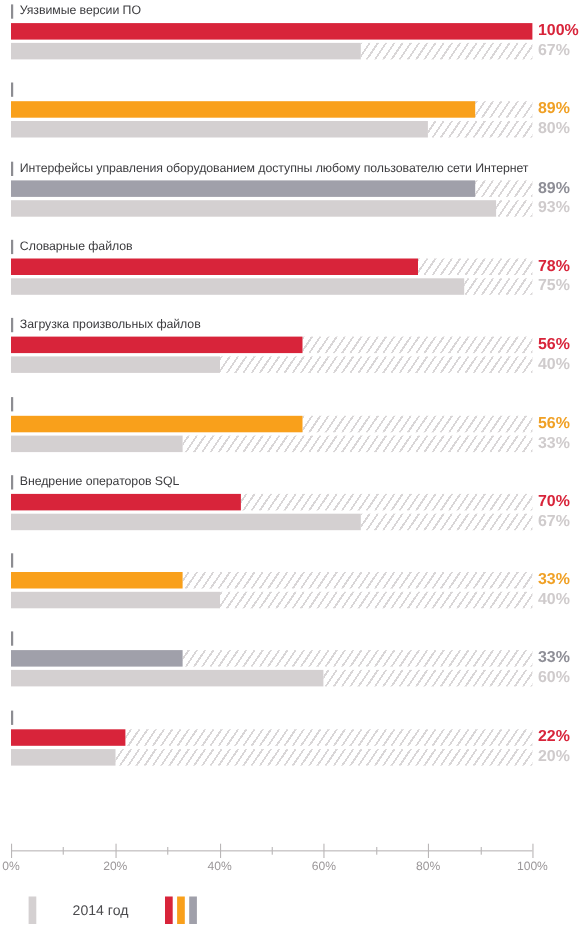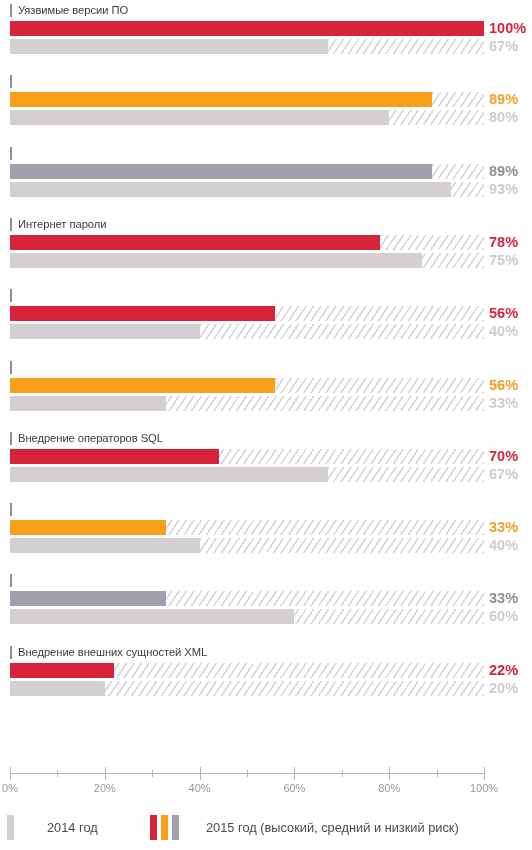--- a/index.html
+++ b/index.html
@@ -212,59 +212,61 @@
           <div class="bar-track">
             <div class="bar-hatch" style="width:94.79999999999995px"></div>
             <div class="bar-fill c-prev" style="width:379.20000000000005px"></div>
           </div>
         </div>
         <div class="bar-value r2014">80%</div>
       </div>
       <div class="item-group" style="top: 145.6px;">
         <div class="item-label-line">
           <span class="label-tick"></span>
+          <span class="item-label">Интерфейсы управления оборудованием доступны любому пользователю сети Интернет</span>
         </div>
         <div class="bar-row r2015">
           <div class="bar-track">
             <div class="bar-hatch" style="width:52.139999999999986px"></div>
             <div class="bar-fill c-low" style="width:421.86px"></div>
           </div>
         </div>
         <div class="bar-value r2015 v-low">89%</div>
         <div class="bar-row r2014">
           <div class="bar-track">
             <div class="bar-hatch" style="width:33.17999999999995px"></div>
             <div class="bar-fill c-prev" style="width:440.82000000000005px"></div>
           </div>
         </div>
         <div class="bar-value r2014">93%</div>
       </div>
       <div class="item-group" style="top: 216.9px;">
         <div class="item-label-line">
           <span class="label-tick"></span>
-          <span class="item-label">Интернет пароли</span>
+          <span class="item-label">Словарные файлов</span>
         </div>
         <div class="bar-row r2015">
           <div class="bar-track">
             <div class="bar-hatch" style="width:104.27999999999997px"></div>
             <div class="bar-fill c-high" style="width:369.72px"></div>
           </div>
         </div>
         <div class="bar-value r2015 v-high">78%</div>
         <div class="bar-row r2014">
           <div class="bar-track">
             <div class="bar-hatch" style="width:61.620000000000005px"></div>
             <div class="bar-fill c-prev" style="width:412.38px"></div>
           </div>
         </div>
         <div class="bar-value r2014">75%</div>
       </div>
       <div class="item-group" style="top: 288.2px;">
         <div class="item-label-line">
           <span class="label-tick"></span>
+          <span class="item-label">Загрузка произвольных файлов</span>
         </div>
         <div class="bar-row r2015">
           <div class="bar-track">
             <div class="bar-hatch" style="width:208.56px"></div>
             <div class="bar-fill c-high" style="width:265.44px"></div>
           </div>
         </div>
         <div class="bar-value r2015 v-high">56%</div>
         <div class="bar-row r2014">
           <div class="bar-track">
@@ -347,21 +349,20 @@
           <div class="bar-track">
             <div class="bar-hatch" style="width:189.60000000000002px"></div>
             <div class="bar-fill c-prev" style="width:284.4px"></div>
           </div>
         </div>
         <div class="bar-value r2014">60%</div>
       </div>
       <div class="item-group" style="top: 644.7px;">
         <div class="item-label-line">
           <span class="label-tick"></span>
-          <span class="item-label">Внедрение внешних сущностей XML</span>
         </div>
         <div class="bar-row r2015">
           <div class="bar-track">
             <div class="bar-hatch" style="width:369.72px"></div>
             <div class="bar-fill c-high" style="width:104.28px"></div>
           </div>
         </div>
         <div class="bar-value r2015 v-high">22%</div>
         <div class="bar-row r2014">
           <div class="bar-track">
@@ -390,28 +391,27 @@
         <div class="axis-tick minor" style="left: 341.8px;"></div>
         <div class="axis-tick major" style="left: 389.2px;"></div>
         <div class="axis-tick-label" style="left: 389.2px;">80%</div>
         <div class="axis-tick minor" style="left: 436.6px;"></div>
         <div class="axis-tick major" style="left: 484px;"></div>
         <div class="axis-tick-label" style="left: 484px;">100%</div>
       </div>
   </div>
 
   <div id="legend">
-    <div class="legend-entry" style="left:7px">
+    <div class="legend-entry" style="left:26px">
       <span class="legend-swatches">
         <span class="legend-swatch sw-prev"></span>
       </span>
       <span class="legend-text" style="margin-left:33px">2014 год</span>
     </div>
     <div class="legend-entry" style="left:150px">
       <span class="legend-swatches">
         <span class="legend-swatch sw-high"></span>
         <span class="legend-swatch sw-med"></span>
         <span class="legend-swatch sw-low"></span>
       </span>
-      <span class="legend-text" style="margin-left:27px">2015 год (высокий, средний и низкий риск)</span>
     </div>
   </div>
 </div>
 
 </body></html>

